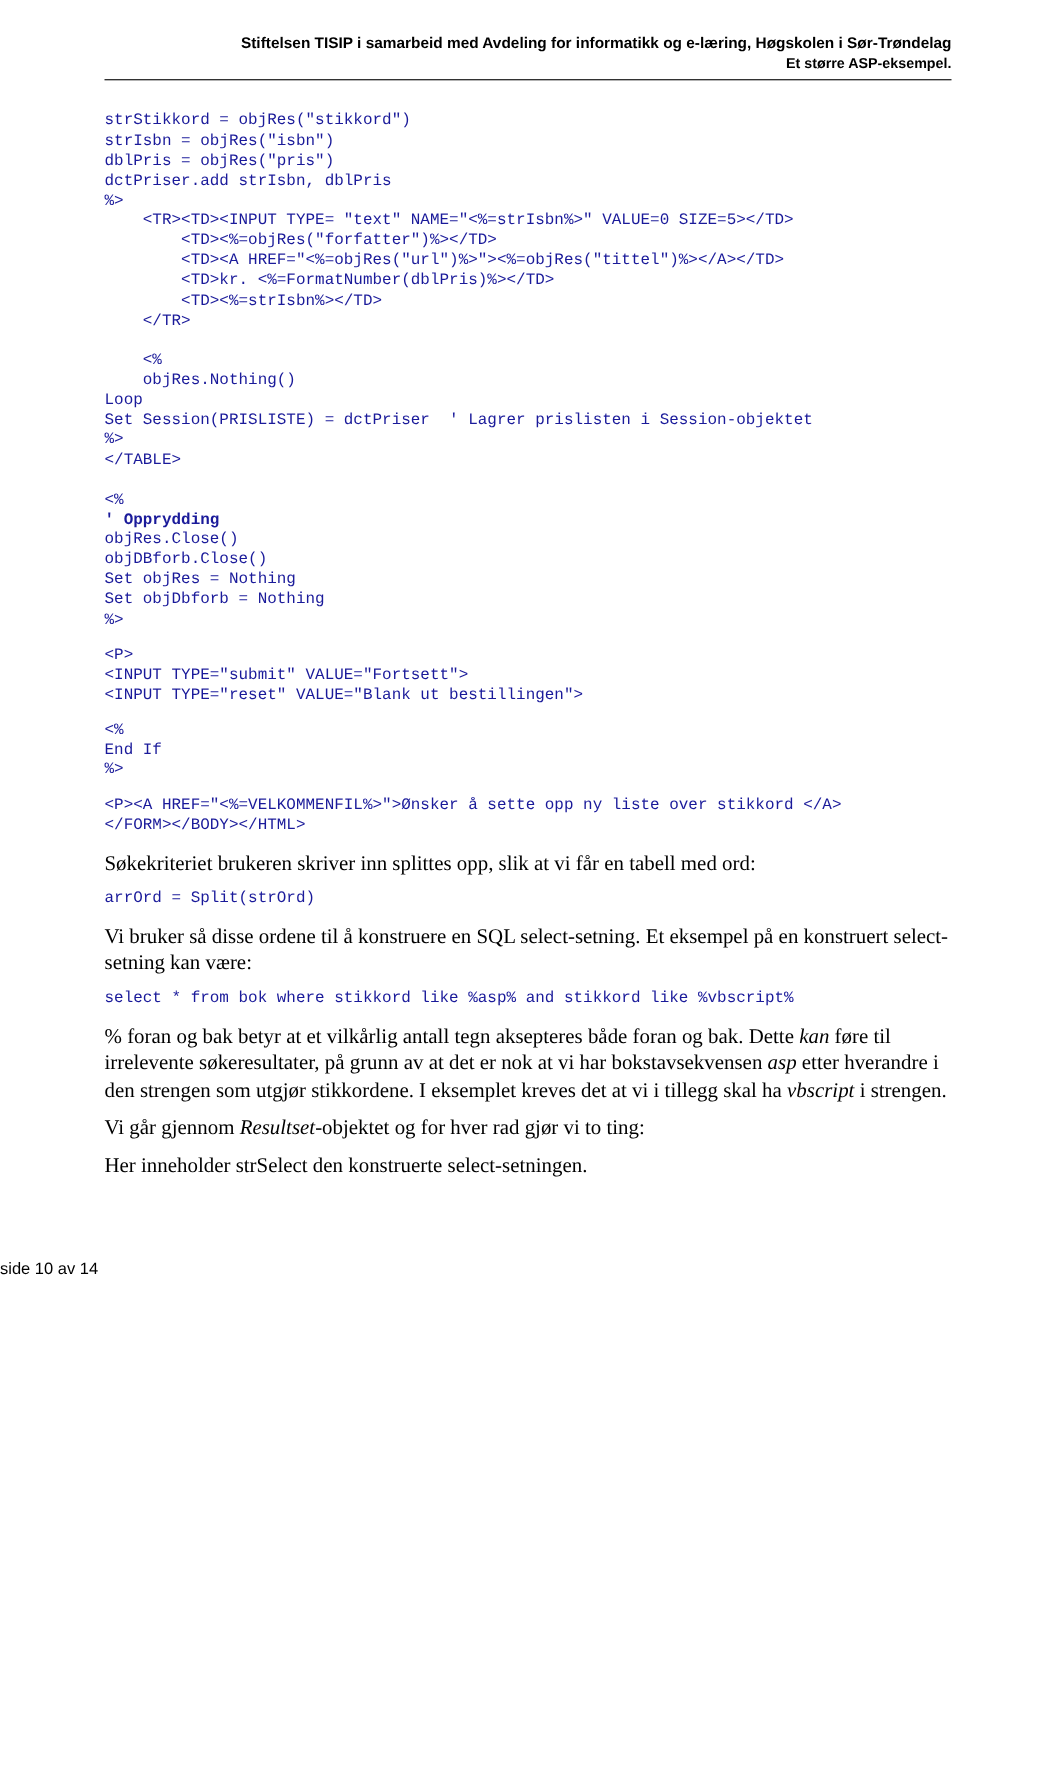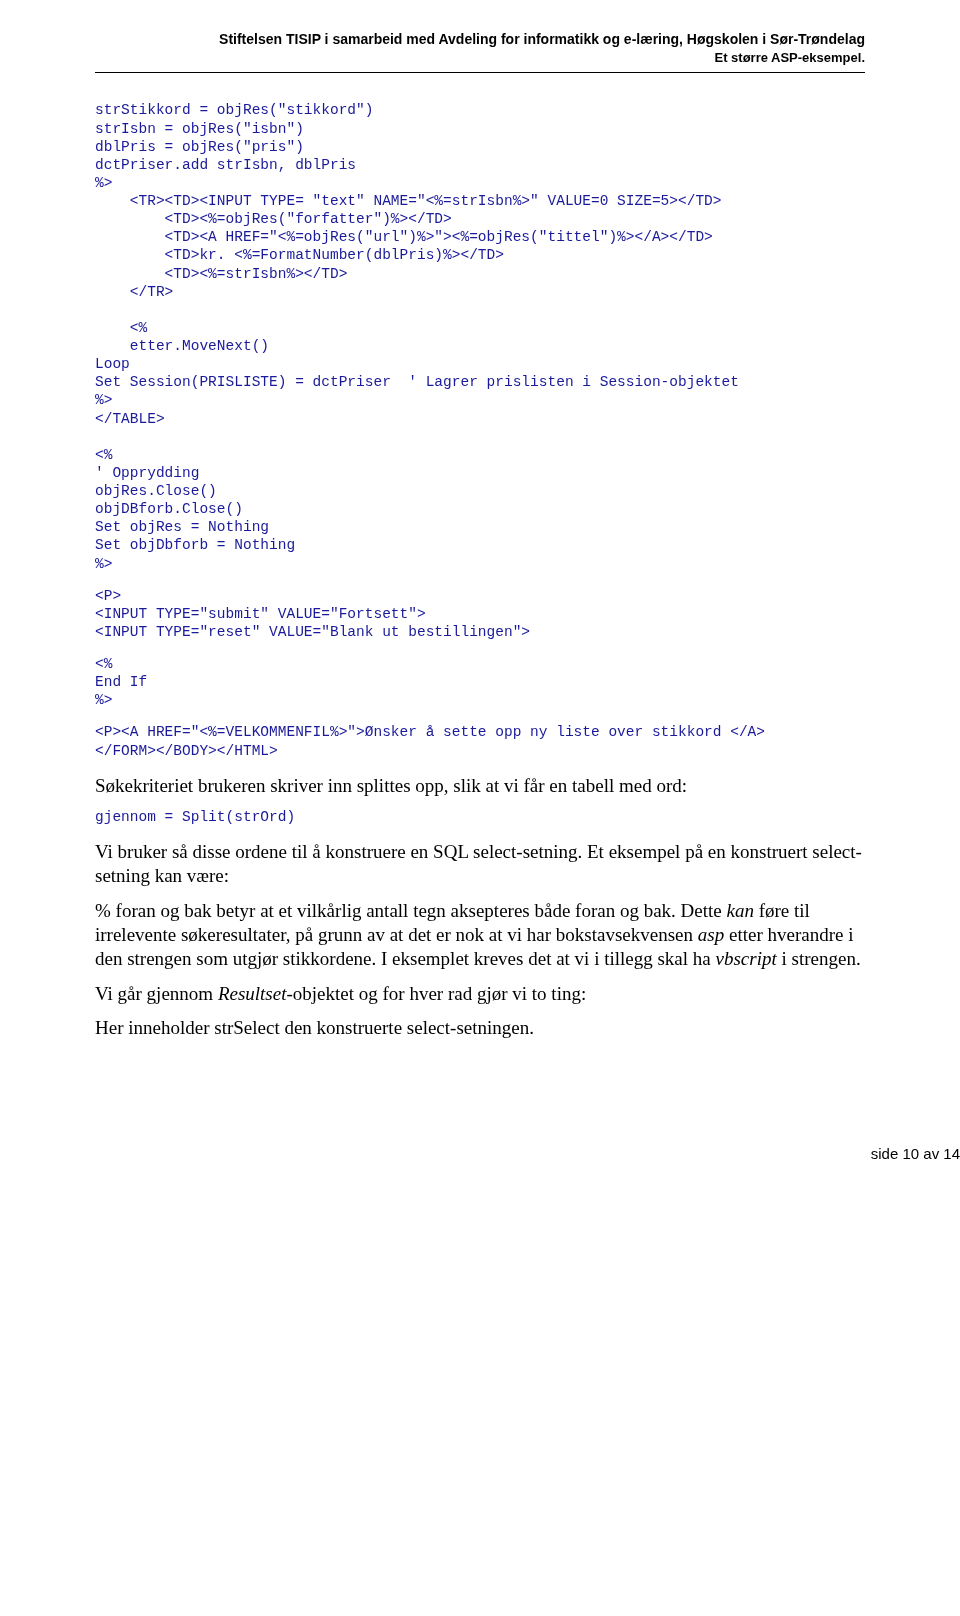--- a/index.html
+++ b/index.html
@@ -35,34 +35,34 @@
     padding-top: 28px;
   }
   .code {
     font-family: "Courier New", Courier, monospace;
     font-size: 14.5px;
     line-height: 1.25;
     white-space: pre;
     color: #1a1a9a;
     margin: 0 0 14px 0;
   }
-  .bold { font-weight: normal; }
+  .bold { font-weight: bold; }
   .body-text {
     font-family: Liberation Serif, serif;
     font-size: 19px;
     line-height: 1.28;
     margin: 10px 0 10px 0;
   }
   .italic { font-style: italic; }
   .footer {
     position: absolute;
     bottom: 38px;
     left: 0;
     width: 100%;
-    text-align: right;
+    text-align: left;
     font-family: Arial, Helvetica, sans-serif;
     font-size: 15px;
   }
 </style>
 </head>
 <body>
 
 <div class="page">
 
   <div class="header-block">
@@ -79,21 +79,21 @@
 <span>dctPriser.add strIsbn, dblPris</span>
 <span>%&gt;</span>
 <span>    &lt;TR&gt;&lt;TD&gt;&lt;INPUT TYPE= "text" NAME="&lt;%=strIsbn%&gt;" VALUE=0 SIZE=5&gt;&lt;/TD&gt;</span>
 <span>        &lt;TD&gt;&lt;%=objRes("forfatter")%&gt;&lt;/TD&gt;</span>
 <span>        &lt;TD&gt;&lt;A HREF="&lt;%=objRes("url")%&gt;"&gt;&lt;%=objRes("tittel")%&gt;&lt;/A&gt;&lt;/TD&gt;</span>
 <span>        &lt;TD&gt;kr. &lt;%=FormatNumber(dblPris)%&gt;&lt;/TD&gt;</span>
 <span>        &lt;TD&gt;&lt;%=strIsbn%&gt;&lt;/TD&gt;</span>
 <span>    &lt;/TR&gt;</span>
 <span></span>
 <span>    &lt;%</span>
-<span>    etter.MoveNext()</span>
+<span>    objRes.Nothing()</span>
 <span>Loop</span>
 <span>Set Session(PRISLISTE) = dctPriser  ' Lagrer prislisten i Session-objektet</span>
 <span>%&gt;</span>
 <span>&lt;/TABLE&gt;</span>
 <span></span>
 <span>&lt;%</span>
 <span class="bold">' Opprydding</span>
 <span>objRes.Close()</span>
 <span>objDBforb.Close()</span>
 <span>Set objRes = Nothing</span>
@@ -106,24 +106,25 @@
 
     <pre class="code"><span>&lt;%</span>
 <span>End If</span>
 <span>%&gt;</span></pre>
 
     <pre class="code"><span>&lt;P&gt;&lt;A HREF="&lt;%=VELKOMMENFIL%&gt;"&gt;Ønsker å sette opp ny liste over stikkord &lt;/A&gt;</span>
 <span>&lt;/FORM&gt;&lt;/BODY&gt;&lt;/HTML&gt;</span></pre>
 
     <p class="body-text">Søkekriteriet brukeren skriver inn splittes opp, slik at vi får en tabell med ord:</p>
 
-    <pre class="code">gjennom = Split(strOrd)</pre>
+    <pre class="code">arrOrd = Split(strOrd)</pre>
 
     <p class="body-text">Vi bruker så disse ordene til å konstruere en SQL select-setning. Et eksempel på en konstruert select-setning kan være:</p>
 
+    <pre class="code">select * from bok where stikkord like %asp% and stikkord like %vbscript%</pre>
 
     <p class="body-text"><span>% foran og bak betyr at et vilkårlig antall tegn aksepteres både foran og bak. Dette </span><span class="italic">kan</span><span> føre til irrelevente søkeresultater, på grunn av at det er nok at vi har bokstavsekvensen </span><span class="italic">asp</span><span> etter hverandre i den strengen som utgjør stikkordene. I eksemplet kreves det at vi i tillegg skal ha </span><span class="italic">vbscript</span><span> i strengen.</span></p>
 
 
 
     <p class="body-text"><span>Vi går gjennom </span><span class="italic">Resultset</span><span>-objektet og for hver rad gjør vi to ting:</span></p>
 
     <p class="body-text">Her inneholder strSelect den konstruerte select-setningen.</p>
 
   </div>

